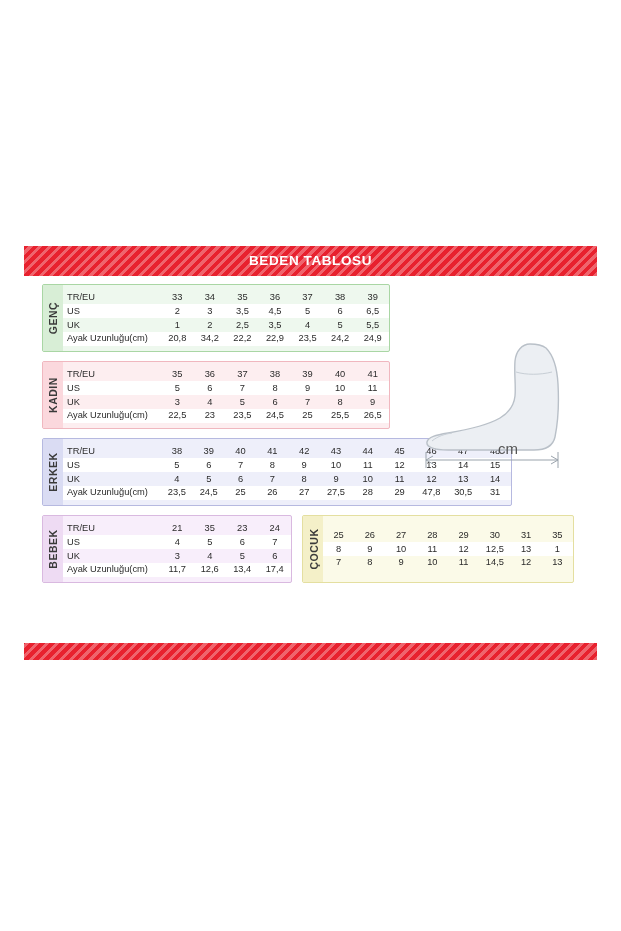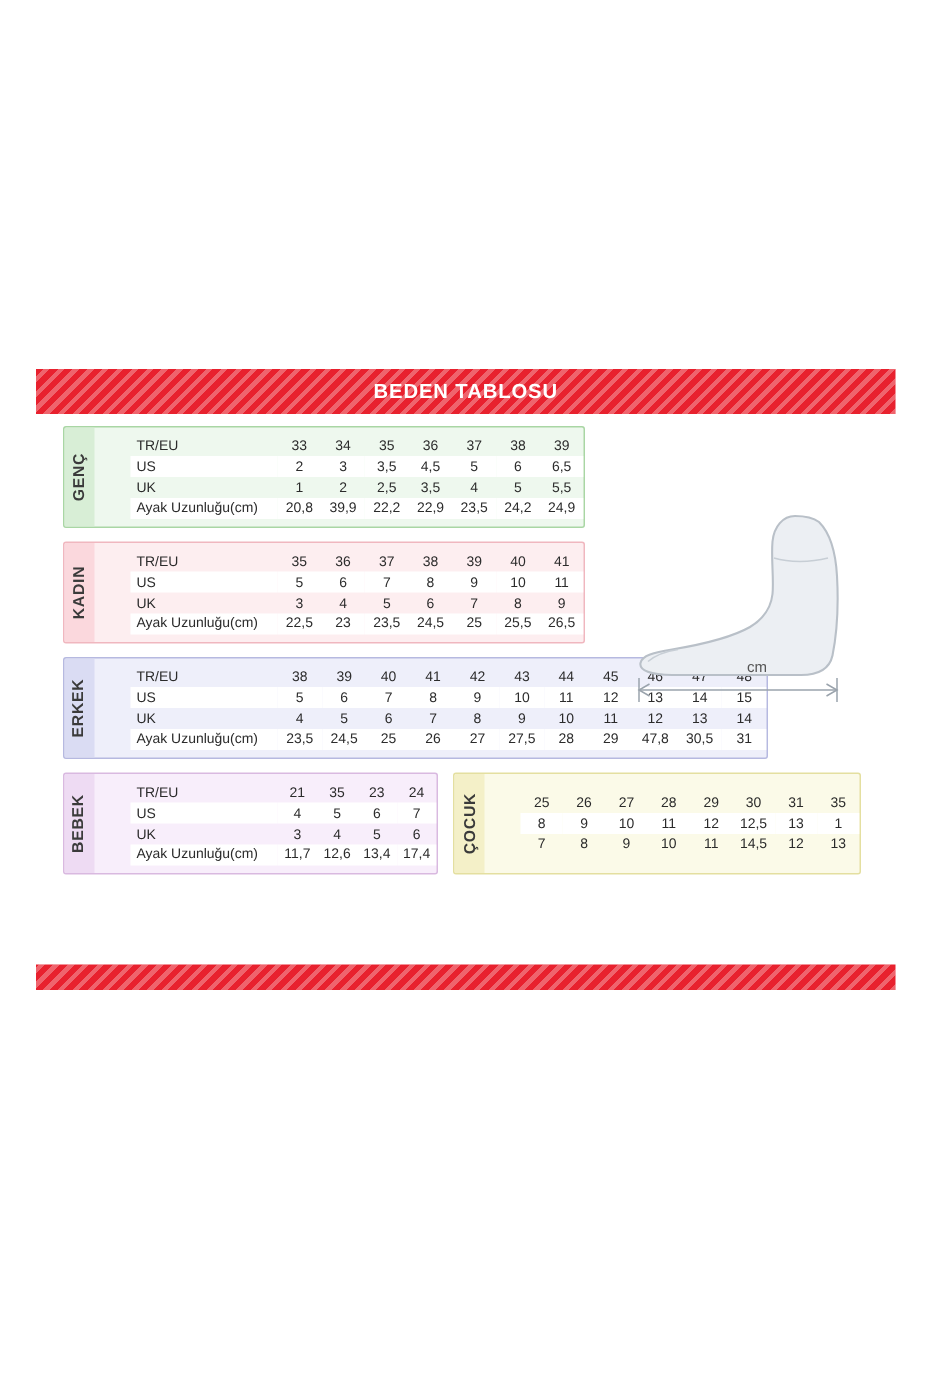--- a/index.html
+++ b/index.html
@@ -93,21 +93,20 @@
     white-space: nowrap;
     font-size: 10.5px;
     font-weight: bold;
     letter-spacing: 0.5px;
     color: #3a3a3a;
   }
   .block table {
     border-collapse: collapse;
     width: 100%;
     table-layout: fixed;
-    margin-left: 24px;
   }
   .block .tbl-wrap {
     flex: 1 1 auto;
     display: flex;
     align-items: center;
   }
   .block td {
     font-size: 9.3px;
     color: #2b2b2b;
     padding: 1.5px 2px;
@@ -166,21 +165,21 @@
     left: 388px;
     top: 66px;
     width: 180px;
     height: 128px;
   }
   .foot-wrap svg { display: block; }
   .cm-label {
     position: absolute;
     left: 86px;
     top: 98px;
-    font-size: 10px;
+    font-size: 15px;
     color: #555555;
     text-align: right;
   }
 </style>
 </head>
 <body>
 
 <div class="page">
   <div class="chart-wrap">
 
@@ -222,21 +221,21 @@
               <td>2</td>
               <td>2,5</td>
               <td>3,5</td>
               <td>4</td>
               <td>5</td>
               <td>5,5</td>
             </tr>
             <tr class="alt">
               <td class="rowlabel">Ayak Uzunluğu(cm)</td>
               <td>20,8</td>
-              <td>39,9</td>
+              <td>34,2</td>
               <td>22,2</td>
               <td>22,9</td>
               <td>23,5</td>
               <td>24,2</td>
               <td>24,9</td>
             </tr>
           </tbody>
             </table>
         </div>
       </div>

